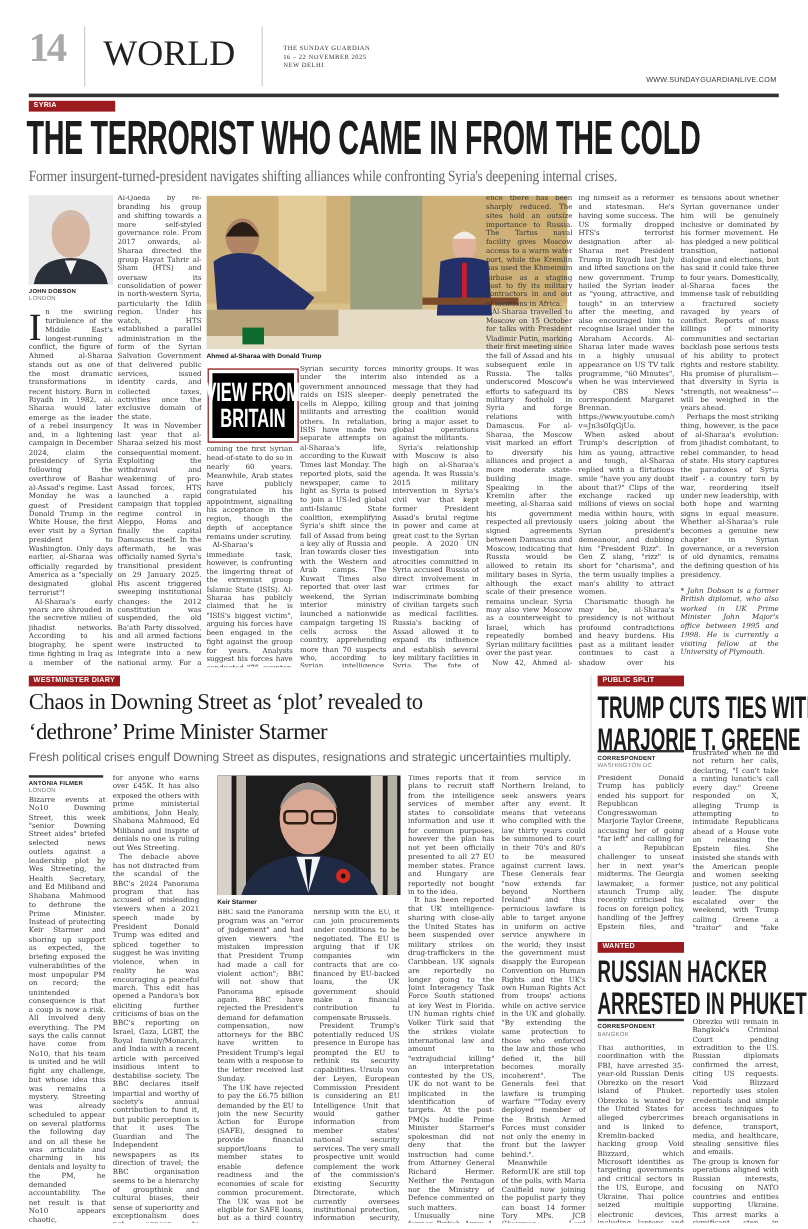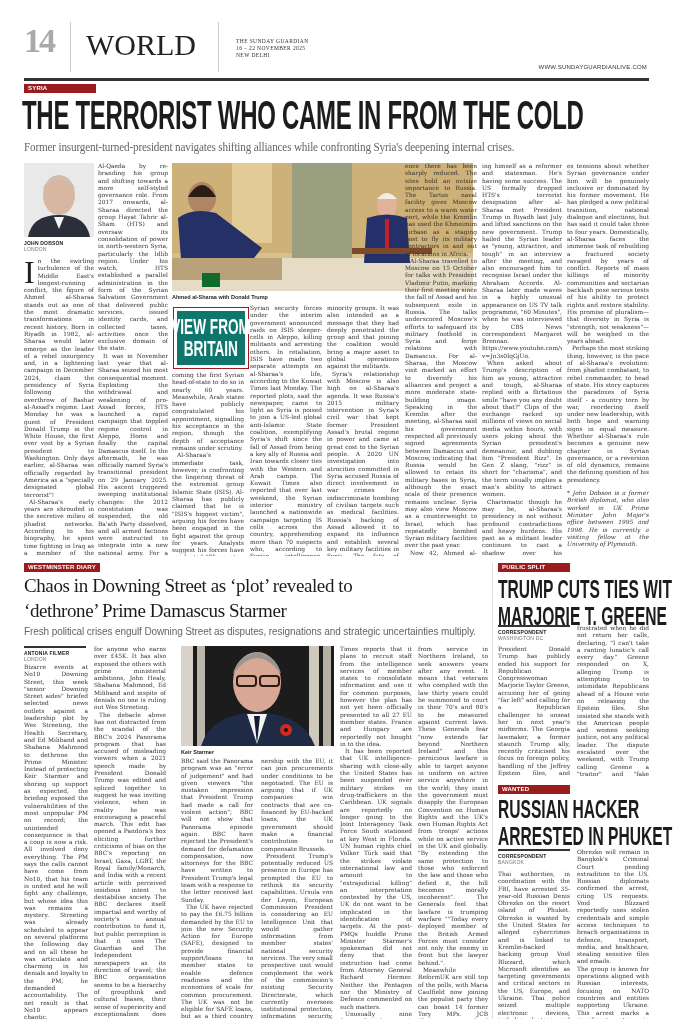--- a/index.html
+++ b/index.html
@@ -24,21 +24,21 @@
   .col p{text-indent:5px}
   .col p.first{text-indent:0}
   .byname{font-family:"Liberation Sans",sans-serif;font-weight:bold;font-size:5px;color:#222;letter-spacing:.2px}
   .byloc{font-family:"Liberation Sans",sans-serif;font-size:5px;color:#777;letter-spacing:.2px}
   .bylinerule{height:2px;background:#333}
   .dropcap{float:left;font-family:"Liberation Serif",serif;font-size:32px;line-height:26px;margin:1px 3px 0 0;color:#222}
   .caption{font-family:"Liberation Sans",sans-serif;font-weight:bold;font-size:5.5px;color:#222}
   .photo{overflow:hidden}
   .italic{font-style:italic}
   
-  #vfb{left:173px;top:307px;width:74px;height:60px;background:#0f766e;border:3px solid #fff;outline:1px solid #9b1c1f;display:flex;flex-direction:column;justify-content:center;align-items:center}
+  #vfb{left:173px;top:307px;width:74px;height:60px;background:#000000;border:3px solid #fff;outline:1px solid #9b1c1f;display:flex;flex-direction:column;justify-content:center;align-items:center}
   #vfb span{font-family:"Liberation Sans",sans-serif;font-weight:bold;color:#fff;font-size:22px;line-height:22px;transform:scaleX(.62);white-space:nowrap;display:block}
   
   #wd-kicker{left:24px;top:563px}
   #h2{left:24px;top:573px;font-family:"Liberation Serif",serif;font-size:19px;line-height:25px;color:#1c1c1c;letter-spacing:-.4px}
   #dek2{left:24px;top:626px;font-family:Liberation Sans, sans-serif;font-size:10px;color:#666;white-space:nowrap;letter-spacing:-.1px}
   #ps-kicker{left:498px;top:563px;width:72px}
   #h3{left:498px;top:576px;font-size:26px;line-height:27px;transform:scaleX(.6)}
   #wanted-kicker{left:498px;top:780px;width:72px}
   #h4{left:498px;top:792px;font-size:26px;line-height:27px;transform:scaleX(.6)}
   .vrule{width:1px;background:#ddd}
@@ -142,21 +142,21 @@
 
 <div class="abs col" style="left:567px;top:163px;width:82px;height:393px">
   <p class="first">es tensions about whether Syrian governance under him will be genuinely inclusive or dominated by his former movement. He has pledged a new political transition, national dialogue and elections, but has said it could take three to four years. Domestically, al-Sharaa faces the immense task of rebuilding a fractured society ravaged by years of conflict. Reports of mass killings of minority communities and sectarian backlash pose serious tests of his ability to protect rights and restore stability. His promise of pluralism—that diversity in Syria is "strength, not weakness"—will be weighed in the years ahead.</p>
   <p>Perhaps the most striking thing, however, is the pace of al-Sharaa's evolution: from jihadist combatant, to rebel commander, to head of state. His story captures the paradoxes of Syria itself - a country torn by war, reordering itself under new leadership, with both hope and warning signs in equal measure. Whether al-Sharaa's rule becomes a genuine new chapter in Syrian governance, or a reversion of old dynamics, remains the defining question of his presidency.</p>
   <p class="first italic" style="margin-top:6px">* John Dobson is a former British diplomat, who also worked in UK Prime Minister John Major's office between 1995 and 1998. He is currently a visiting fellow at the University of Plymouth.</p>
 </div>
 
 <div class="abs kicker" id="wd-kicker" style="top:563px">WESTMINSTER DIARY</div>
 <div class="abs" id="h2">
   <div>Chaos in Downing Street as ‘plot’ revealed to</div>
-  <div>‘dethrone’ Prime Damascus Starmer</div>
+  <div>‘dethrone’ Prime Minister Starmer</div>
 </div>
 <div class="abs" id="dek2">Fresh political crises engulf Downing Street as disputes, resignations and strategic uncertainties multiply.</div>
 
 <div class="abs" style="left:24px;top:646px;width:62px">
   <div class="bylinerule" style="margin-bottom:2px"></div>
   <div class="byname">ANTONIA FILMER</div>
   <div class="byloc">LONDON</div>
 </div>
 <div class="abs col" style="left:24px;top:664px;width:64px;height:355px">
   <p class="first">Bizarre events at No10 Downing Street, this week "senior Downing Street aides" briefed selected news outlets against a leadership plot by Wes Streeting, the Health Secretary, and Ed Miliband and Shabana Mahmood to dethrone the Prime Minister. Instead of protecting Keir Starmer and shoring up support as expected, the briefing exposed the vulnerabilities of the most unpopular PM on record; the unintended consequence is that a coup is now a risk. All involved deny everything. The PM says the calls cannot have come from No10, that his team is united and he will fight any challenge, but whose idea this was remains a mystery. Streeting was already scheduled to appear on several platforms the following day and on all these he was articulate and charming in his denials and loyalty to the PM, he demanded accountability. The net result is that No10 appears chaotic, dysfunctional and divided, and folks are pointing the finger at Chief of Staff Morgan McSweeney; the PM conducted a brief investigation and it seems anyone who may have been involved is exonerated. However this is not what the PM needed two weeks before what is predicted to be a hard hitting budget</p>

